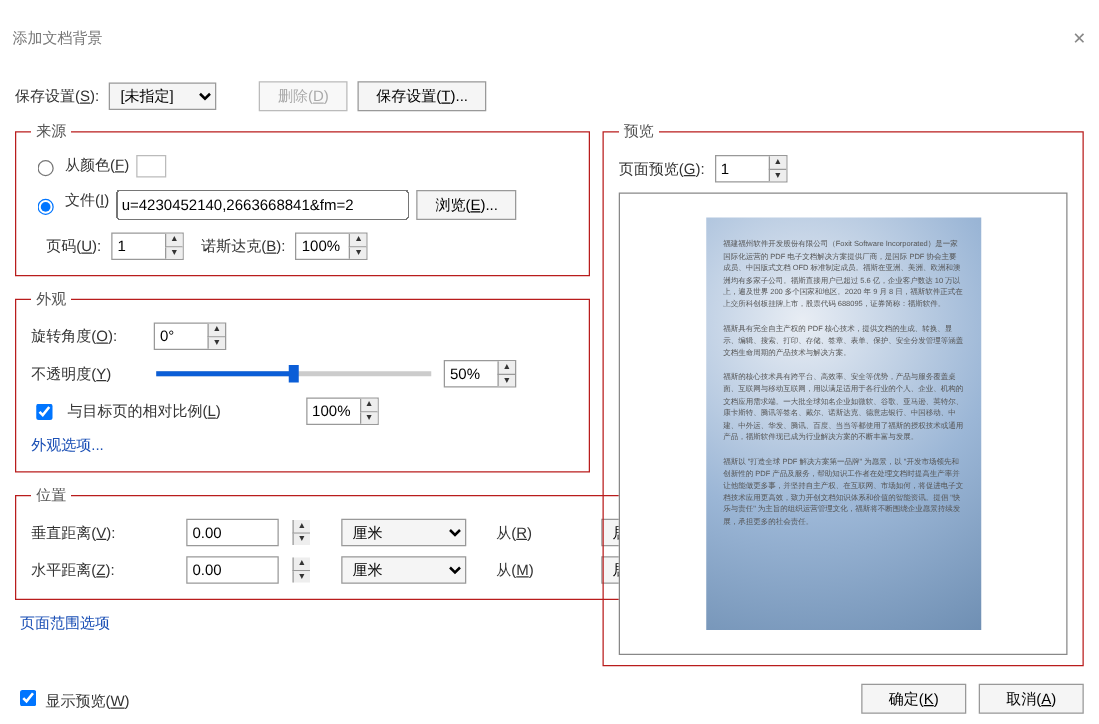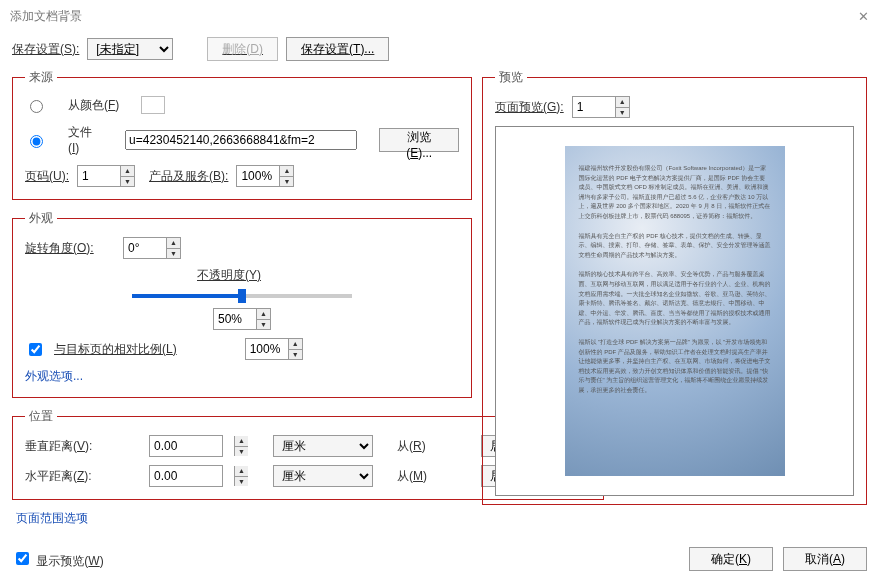--- a/index.html
+++ b/index.html
@@ -1,43 +1,43 @@
 <!DOCTYPE html>
 <html><head>
 <meta charset="utf-8">
 <style>
 * { box-sizing: border-box; font-family: "Microsoft YaHei", "Segoe UI", sans-serif; font-size: 12px; }
 body { margin: 0; background: #fff; color: #333; width: 879px; height: 579px; position: relative; }
-.title { padding: 8px 10px; color: #777; display: flex; justify-content: space-between; align-items: center; }
+.title { padding: 22px 10px; color: #777; display: flex; justify-content: space-between; align-items: center; }
 .close-x { font-size: 13px; color: #888; }
 .content { padding: 4px 12px 0 12px; }
-.row { display: flex; align-items: center; gap: 8px; margin-bottom: 8px; text-decoration: underline; }
+.row { display: flex; align-items: center; gap: 8px; margin-bottom: 8px; }
 .u { text-decoration: underline; }
 input[type=text].ti, select.sel, .num-wrap input {
   height: 22px; border: 1px solid #999; padding: 0 4px; background: #fff;
 }
 select.sel { background: #f5f5f5; }
 .btn { height: 24px; padding: 0 14px; background: #f5f5f5; border: 1px solid #999; cursor: pointer; }
 .btn:disabled { color: #aaa; border-color: #bbb; background: #f8f8f8; margin-left: 26px; }
 .cols { display: flex; gap: 10px; margin-top: 6px; }
 .left { width: 460px; }
 .right { flex: 1; }
 fieldset { border: 1px solid #b91c1c; margin: 0 0 10px 0; padding: 10px 12px 12px 12px; }
 legend { padding: 0 4px; color: #555; }
-.radio-row { display: flex; align-items: center; gap: 22px; margin-bottom: 10px; }
+.radio-row { display: flex; gap: 6px; margin-bottom: 10px; }
 .swatch { width: 24px; height: 18px; border: 1px solid #bbb; background: #fff; }
-.flex-between { display: flex; align-items: center; gap: 14px; }
+.flex-between { display: flex; align-items: center; gap: 14px; margin-left: 12px; }
 .link { color: #1a4fb5; cursor: pointer; }
 .num-wrap { position: relative; display: inline-block; }
 .num-wrap input { width: 58px; padding-right: 16px; }
 .num-wrap.wide input { width: 74px; }
 .num-wrap .spinners { position: absolute; right: 1px; top: 1px; bottom: 1px; width: 14px; display: flex; flex-direction: column; }
 .num-wrap .sp { flex:1; border-left:1px solid #999; background:#eee; font-size:7px; line-height:9px; text-align:center; cursor:pointer; }
 .num-wrap .sp:first-child { border-bottom:1px solid #999; }
-.slider-row { display: flex; align-items: center; gap: 10px; flex-direction: column; }
+.slider-row { display: flex; align-items: center; gap: 10px; }
 .slider { width: 220px; height: 4px; background: #ccc; position: relative; }
 .slider .fill { position:absolute; left:0; top:0; bottom:0; width:50%; background:#0b5ed7; }
 .slider .thumb { position:absolute; left:50%; top:-5px; width:8px; height:14px; background:#0b5ed7; transform:translateX(-50%); }
 .cb { margin-right: 4px; }
 .posgrid { display:grid; grid-template-columns: 100px 100px 100px 60px 110px; gap:8px 24px; align-items:center; }
 .preview-pane { border:1px solid #888; height:370px; display:flex; align-items:center; justify-content:center; background:#fff; margin-top:6px; }
 .doc { width:220px; height:330px; background: radial-gradient(circle at 35% 25%, #e8edf4, #9bb6d6 55%, #6f8fb3 100%); padding:18px 14px; overflow:hidden; }
 .para { color:#555; font-size:6px; line-height:1.6; margin-bottom:10px; word-break:break-all; }
 .bottom { position:absolute; bottom:8px; left:12px; right:12px; display:flex; justify-content:space-between; align-items:center; }
 .bottom .btns { display:flex; gap:10px; }
@@ -87,21 +87,21 @@
           <div class="row" style="margin:0">
             <span><span>页码(</span><span class="u">U</span><span>):</span></span>
             <span class="num-wrap">
               <input value="1" style=""><span class="spinners">
                   <span class="sp">▲</span>
                   <span class="sp">▼</span>
                 </span>
             </span>
           </div>
           <div class="row" style="margin:0">
-            <span><span>产品及服务(</span><span class="u">B</span><span>):</span></span>
+            <span><span>诺斯达克(</span><span class="u">B</span><span>):</span></span>
             <span class="num-wrap">
               <input value="100%" style=""><span class="spinners">
                   <span class="sp">▲</span>
                   <span class="sp">▼</span>
                 </span>
             </span>
           </div>
         </div>
       </fieldset>
 

